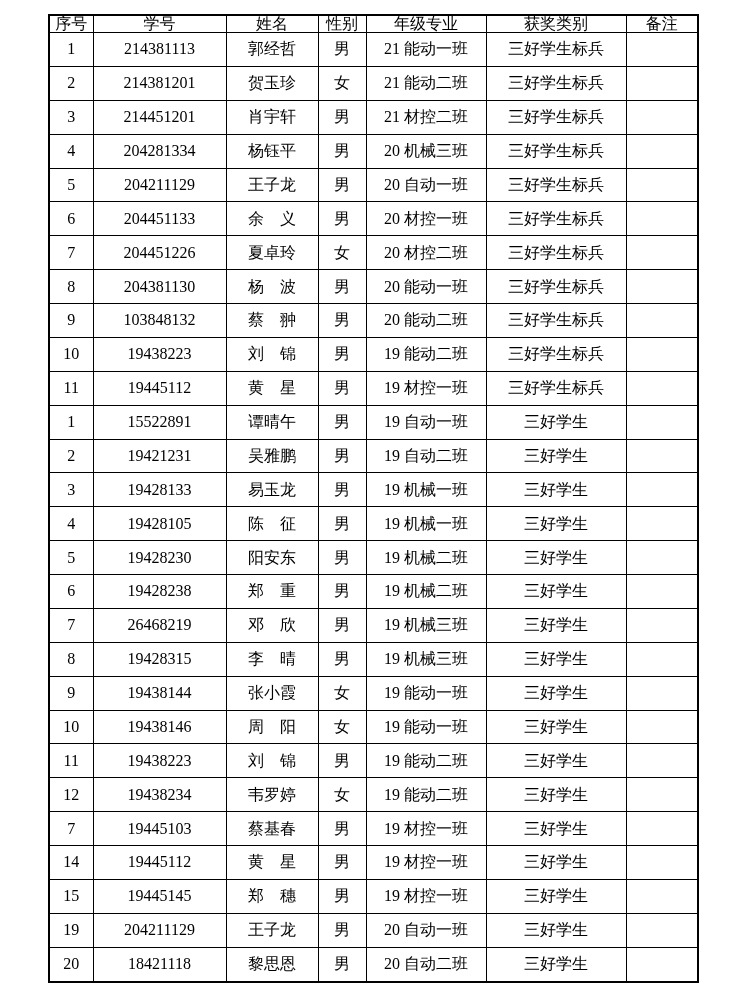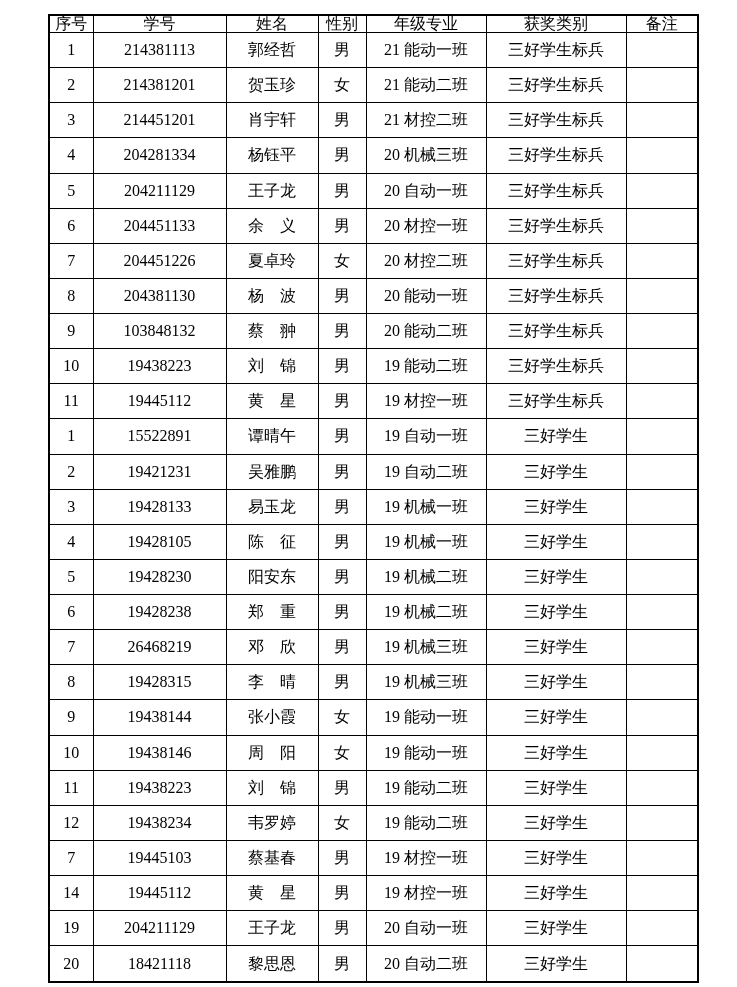--- a/index.html
+++ b/index.html
@@ -291,20 +291,29 @@
         <tr>
           <td>14</td>
           <td>19445112</td>
           <td>黄　星</td>
           <td>男</td>
           <td>19 材控一班</td>
           <td>三好学生</td>
           <td></td>
         </tr>
         <tr>
+          <td>15</td>
+          <td>19445145</td>
+          <td>郑　穗</td>
+          <td>男</td>
+          <td>19 材控一班</td>
+          <td>三好学生</td>
+          <td></td>
+        </tr>
+        <tr>
           <td>19</td>
           <td>204211129</td>
           <td>王子龙</td>
           <td>男</td>
           <td>20 自动一班</td>
           <td>三好学生</td>
           <td></td>
         </tr>
         <tr>
           <td>20</td>

